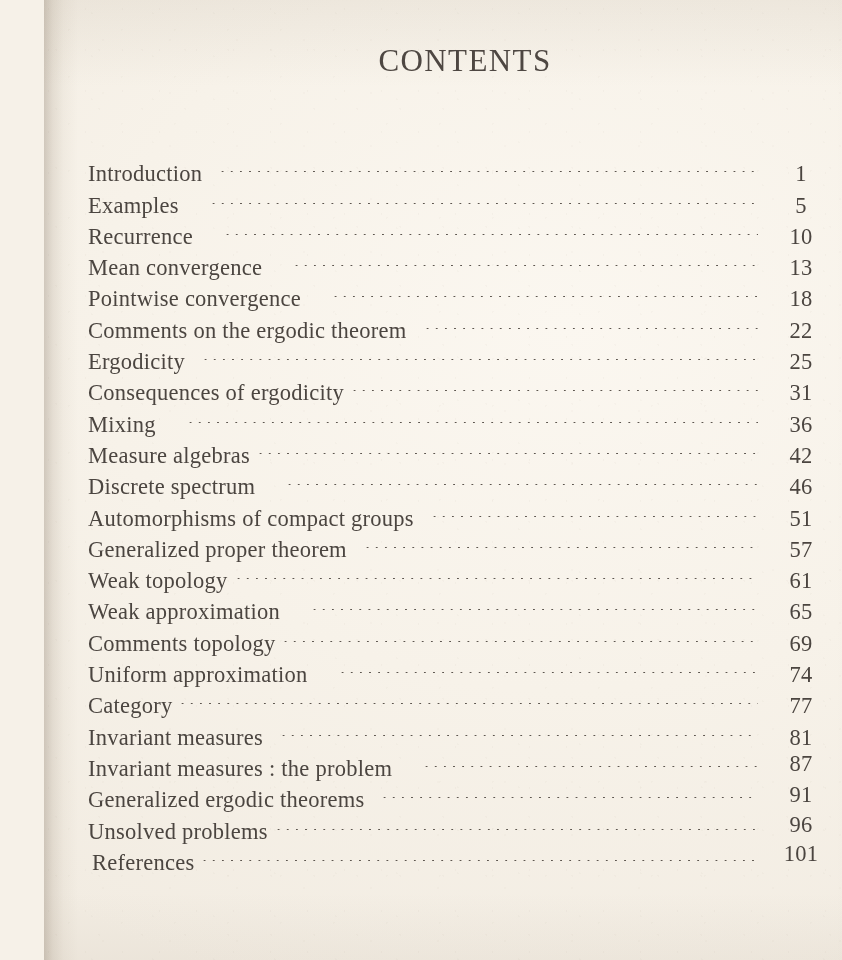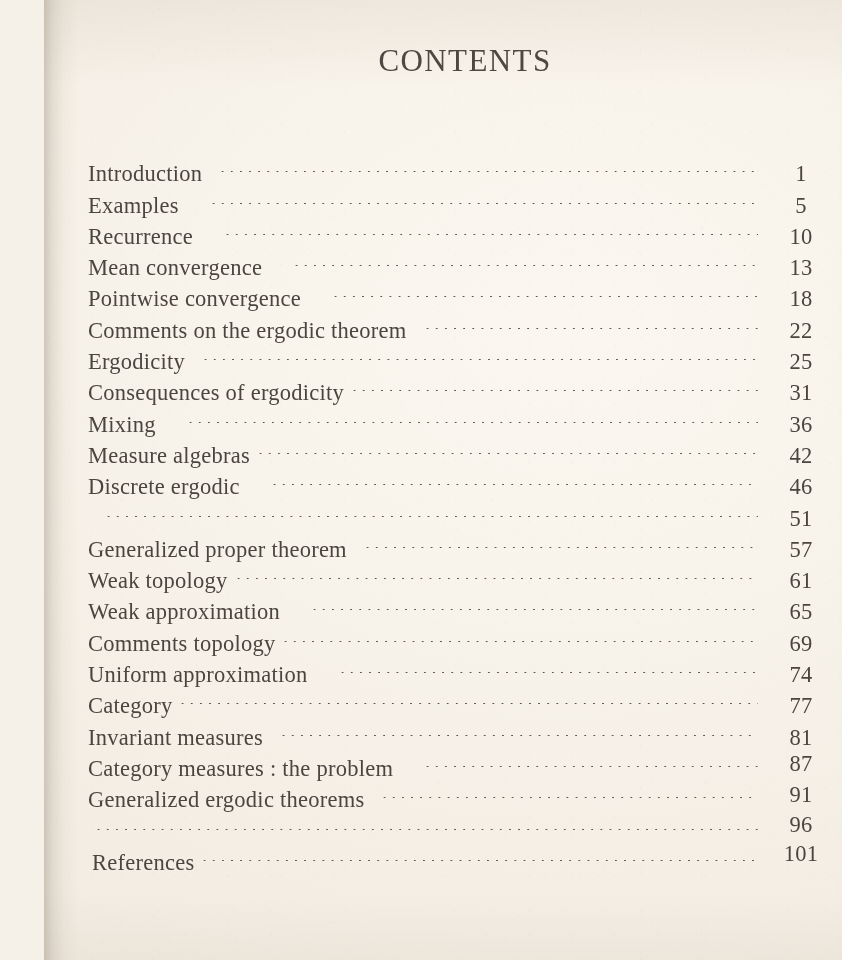--- a/index.html
+++ b/index.html
@@ -247,28 +247,29 @@
       <div class="entry">
         <div class="row">
           <span class="label">Measure algebras</span>
           <span class="spacer gap-sm"></span>
           <span class="leader-wrap"></span>
           <span class="num">42</span>
         </div>
       </div>
       <div class="entry">
         <div class="row">
-          <span class="label">Discrete ergodic</span>
+          <span class="label">Discrete spectrum</span>
           <span class="spacer gap-lg"></span>
           <span class="leader-wrap"></span>
           <span class="num">46</span>
         </div>
       </div>
       <div class="entry">
         <div class="row">
+          <span class="label">Automorphisms of compact groups</span>
           <span class="spacer gap-md"></span>
           <span class="leader-wrap"></span>
           <span class="num">51</span>
         </div>
       </div>
       <div class="entry">
         <div class="row">
           <span class="label">Generalized proper theorem</span>
           <span class="spacer gap-md"></span>
           <span class="leader-wrap"></span>
@@ -318,36 +319,37 @@
       <div class="entry">
         <div class="row">
           <span class="label">Invariant measures</span>
           <span class="spacer gap-md"></span>
           <span class="leader-wrap"></span>
           <span class="num">81</span>
         </div>
       </div>
       <div class="entry drift-2">
         <div class="row">
-          <span class="label">Category measures : the problem</span>
+          <span class="label">Invariant measures : the problem</span>
           <span class="spacer gap-lg"></span>
           <span class="leader-wrap"></span>
           <span class="num">87</span>
         </div>
       </div>
       <div class="entry drift-2">
         <div class="row">
           <span class="label">Generalized ergodic theorems</span>
           <span class="spacer gap-md"></span>
           <span class="leader-wrap"></span>
           <span class="num">91</span>
         </div>
       </div>
       <div class="entry drift-3">
         <div class="row">
+          <span class="label">Unsolved problems</span>
           <span class="spacer gap-sm"></span>
           <span class="leader-wrap"></span>
           <span class="num">96</span>
         </div>
       </div>
       <div class="entry drift-4 indent">
         <div class="row">
           <span class="label">References</span>
           <span class="spacer gap-sm"></span>
           <span class="leader-wrap"></span>

